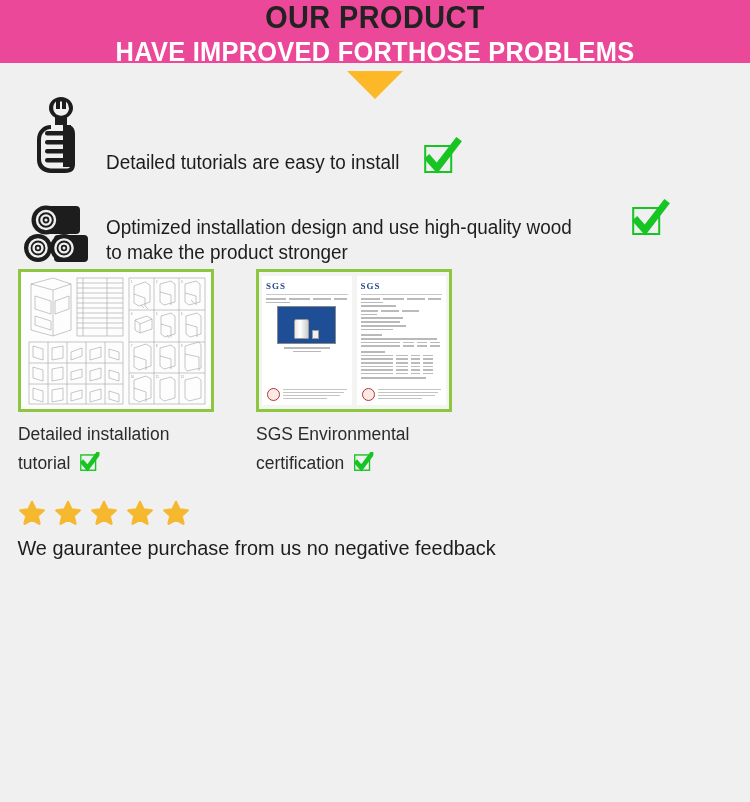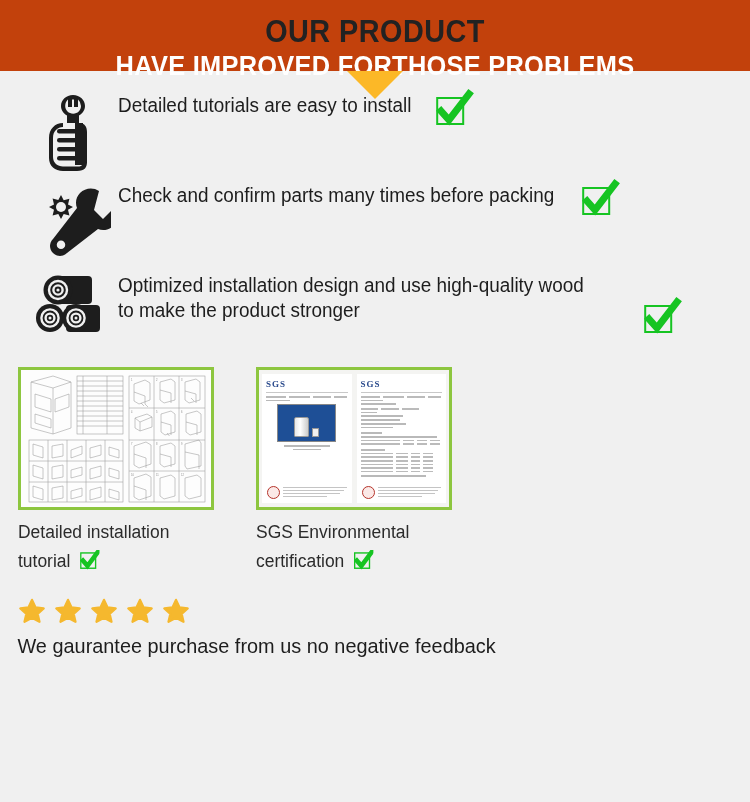--- a/index.html
+++ b/index.html
@@ -7,24 +7,24 @@
     width: 750px; height: 802px;
     background: #f0f0f0;
     font-family: "Liberation Sans", sans-serif;
     overflow: hidden;
   }
   .page { position: relative; width: 750px; height: 802px; background: #f0f0f0; }
 
   
   .header {
     position: relative;
-    width: 750px; height: 71px;
-    background: #c2410c;
+    width: 750px; height: 63px;
+    background: #ec4899;
     text-align: center;
-    padding-top: 14px;
+    padding-top: 0;
   }
   .title-main {
     font-size: 31px;
     font-weight: bold;
     color: #222222;
     letter-spacing: 0.5px;
     line-height: 36px;
     font-stretch: condensed;
     transform: scaleX(0.93);
   }
@@ -44,24 +44,23 @@
     border-left: 28px solid transparent;
     border-right: 28px solid transparent;
     border-top: 28px solid #fcb827;
     z-index: 5;
   }
 
   
   .features { position: relative; padding-top: 22px; }
   .feature-row {
     display: flex;
-    align-items: flex-start;
+    align-items: flex-end;
     min-height: 90px;
     padding-left: 18px;
-    margin-left: 12px;
   }
   .feature-icon {
     width: 88px; min-width: 88px;
     display: flex; align-items: center; justify-content: center;
   }
   .feature-text {
     font-size: 19.5px;
     color: #1d1d1d;
     line-height: 25px;
     max-width: 500px;
@@ -199,38 +198,20 @@
       <div class="feature-check">
         <span class="chk">
           <svg width="34" height="34" viewBox="0 0 34 34">
             <rect x="1.2" y="5" width="26" height="26" fill="none" stroke="#16c422" stroke-width="2"></rect>
             <path d="M5 18 L13 27 L33 1" fill="none" stroke="#16c422" stroke-width="7" stroke-linecap="square"></path>
           </svg>
         </span>
       </div>
     </div>
 
-    <div class="feature-row row-2">
-      <div class="feature-icon">
-        <svg width="74" height="74" viewBox="0 0 74 74">
-          <path fill="#1d1d1d" d="M62 8c-6-4-14-3-19 2-4 4-5 10-3 15L16 56c-4 4-4 10 0 14s10 4 14 0l31-24c5 2 11 1 15-3 5-5 6-13 2-19l-12 12-9-9zM24 66a4.2 4.2 0 1 1 0-8.5 4.2 4.2 0 0 1 0 8.5z"></path>
-          <path fill="#1d1d1d" d="M24 12l2.7 5.2 5.7-1.4-1.4 5.7L36 24l-5 2.7 1.4 5.7-5.7-1.4L24 36l-2.7-5-5.7 1.4L17 26.7 12 24l5-2.6-1.4-5.8 5.7 1.5z"></path>
-          <circle cx="24" cy="24" r="5" fill="#f0f0f0"></circle>
-        </svg>
-      </div>
-      <div class="feature-text">Check and confirm parts many times before packing</div>
-      <div class="feature-check">
-        <span class="chk">
-          <svg width="34" height="34" viewBox="0 0 34 34">
-            <rect x="1.2" y="5" width="26" height="26" fill="none" stroke="#16c422" stroke-width="2"></rect>
-            <path d="M5 18 L13 27 L33 1" fill="none" stroke="#16c422" stroke-width="7" stroke-linecap="square"></path>
-          </svg>
-        </span>
-      </div>
-    </div>
 
 
     <div class="feature-row row-4">
       <div class="feature-icon">
         <svg width="76" height="62" viewBox="0 0 76 62">
           <rect x="22" y="3" width="34" height="28" rx="4" fill="#1d1d1d"></rect>
           <rect x="30" y="32" width="34" height="27" rx="4" fill="#1d1d1d"></rect>
           <circle cx="22" cy="17" r="14.5" fill="#1d1d1d"></circle>
           <circle cx="22" cy="17" r="9" fill="none" stroke="#f0f0f0" stroke-width="2.4"></circle>
           <circle cx="22" cy="17" r="4.6" fill="none" stroke="#f0f0f0" stroke-width="2.4"></circle>

